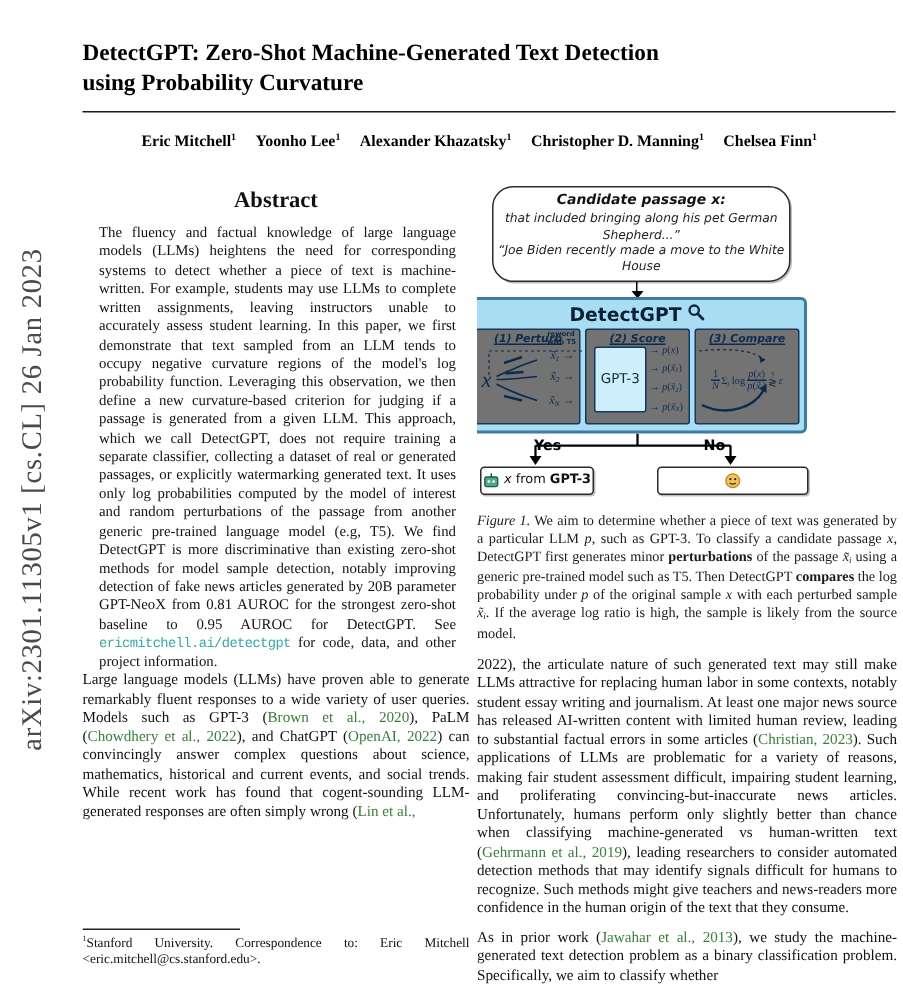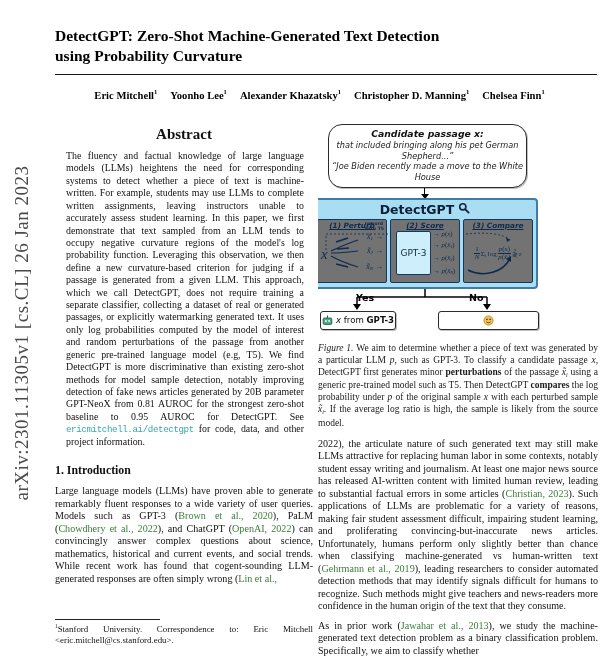--- a/index.html
+++ b/index.html
@@ -98,21 +98,20 @@
   <div class="titleblock">
     <div class="title">DetectGPT: Zero-Shot Machine-Generated Text Detection</div>
     <div class="title">using Probability Curvature</div>
   </div>
   <div class="headrule"></div>
   <div class="authors"><span>Eric Mitchell</span><span class="sup">1</span><span>Yoonho Lee</span><span class="sup">1</span><span>Alexander Khazatsky</span><span class="sup">1</span><span>Christopher D. Manning</span><span class="sup">1</span><span>Chelsea Finn</span><span class="sup">1</span></div>
 
   <div class="col-left">
     <div class="h-abstract">Abstract</div>
     <div class="abstract-body"><span>The fluency and factual knowledge of large language models (LLMs) heightens the need for corresponding systems to detect whether a piece of text is machine-written. For example, students may use LLMs to complete written assignments, leaving instructors unable to accurately assess student learning. In this paper, we first demonstrate that text sampled from an LLM tends to occupy negative curvature regions of the model's log probability function. Leveraging this observation, we then define a new curvature-based criterion for judging if a passage is generated from a given LLM. This approach, which we call DetectGPT, does not require training a separate classifier, collecting a dataset of real or generated passages, or explicitly watermarking generated text. It uses only log probabilities computed by the model of interest and random perturbations of the passage from another generic pre-trained language model (e.g, T5). We find DetectGPT is more discriminative than existing zero-shot methods for model sample detection, notably improving detection of fake news articles generated by 20B parameter GPT-NeoX from 0.81 AUROC for the strongest zero-shot baseline to 0.95 AUROC for DetectGPT. See </span><span class="tt">ericmitchell.ai/detectgpt</span><span> for code, data, and other project information.</span></div>
-    <div class="h-section">1. Introduction</div>
     <div class="para"><span>Large language models (LLMs) have proven able to generate remarkably fluent responses to a wide variety of user queries. Models such as GPT-3 (</span><span class="cite">Brown et al., 2020</span><span>), PaLM (</span><span class="cite">Chowdhery et al., 2022</span><span>), and ChatGPT (</span><span class="cite">OpenAI, 2022</span><span>) can convincingly answer complex questions about science, mathematics, historical and current events, and social trends. While recent work has found that cogent-sounding LLM-generated responses are often simply wrong (</span><span class="cite">Lin et al.,</span></div>
     <div class="footnote">
       <div class="footrule"></div>
       <div class="footnote-text"><span class="sup">1</span><span>Stanford University.  Correspondence to: Eric Mitchell &lt;eric.mitchell@cs.stanford.edu&gt;.</span></div>
     </div>
   </div>
 
   <div class="col-right">
 
     <div class="fig">

